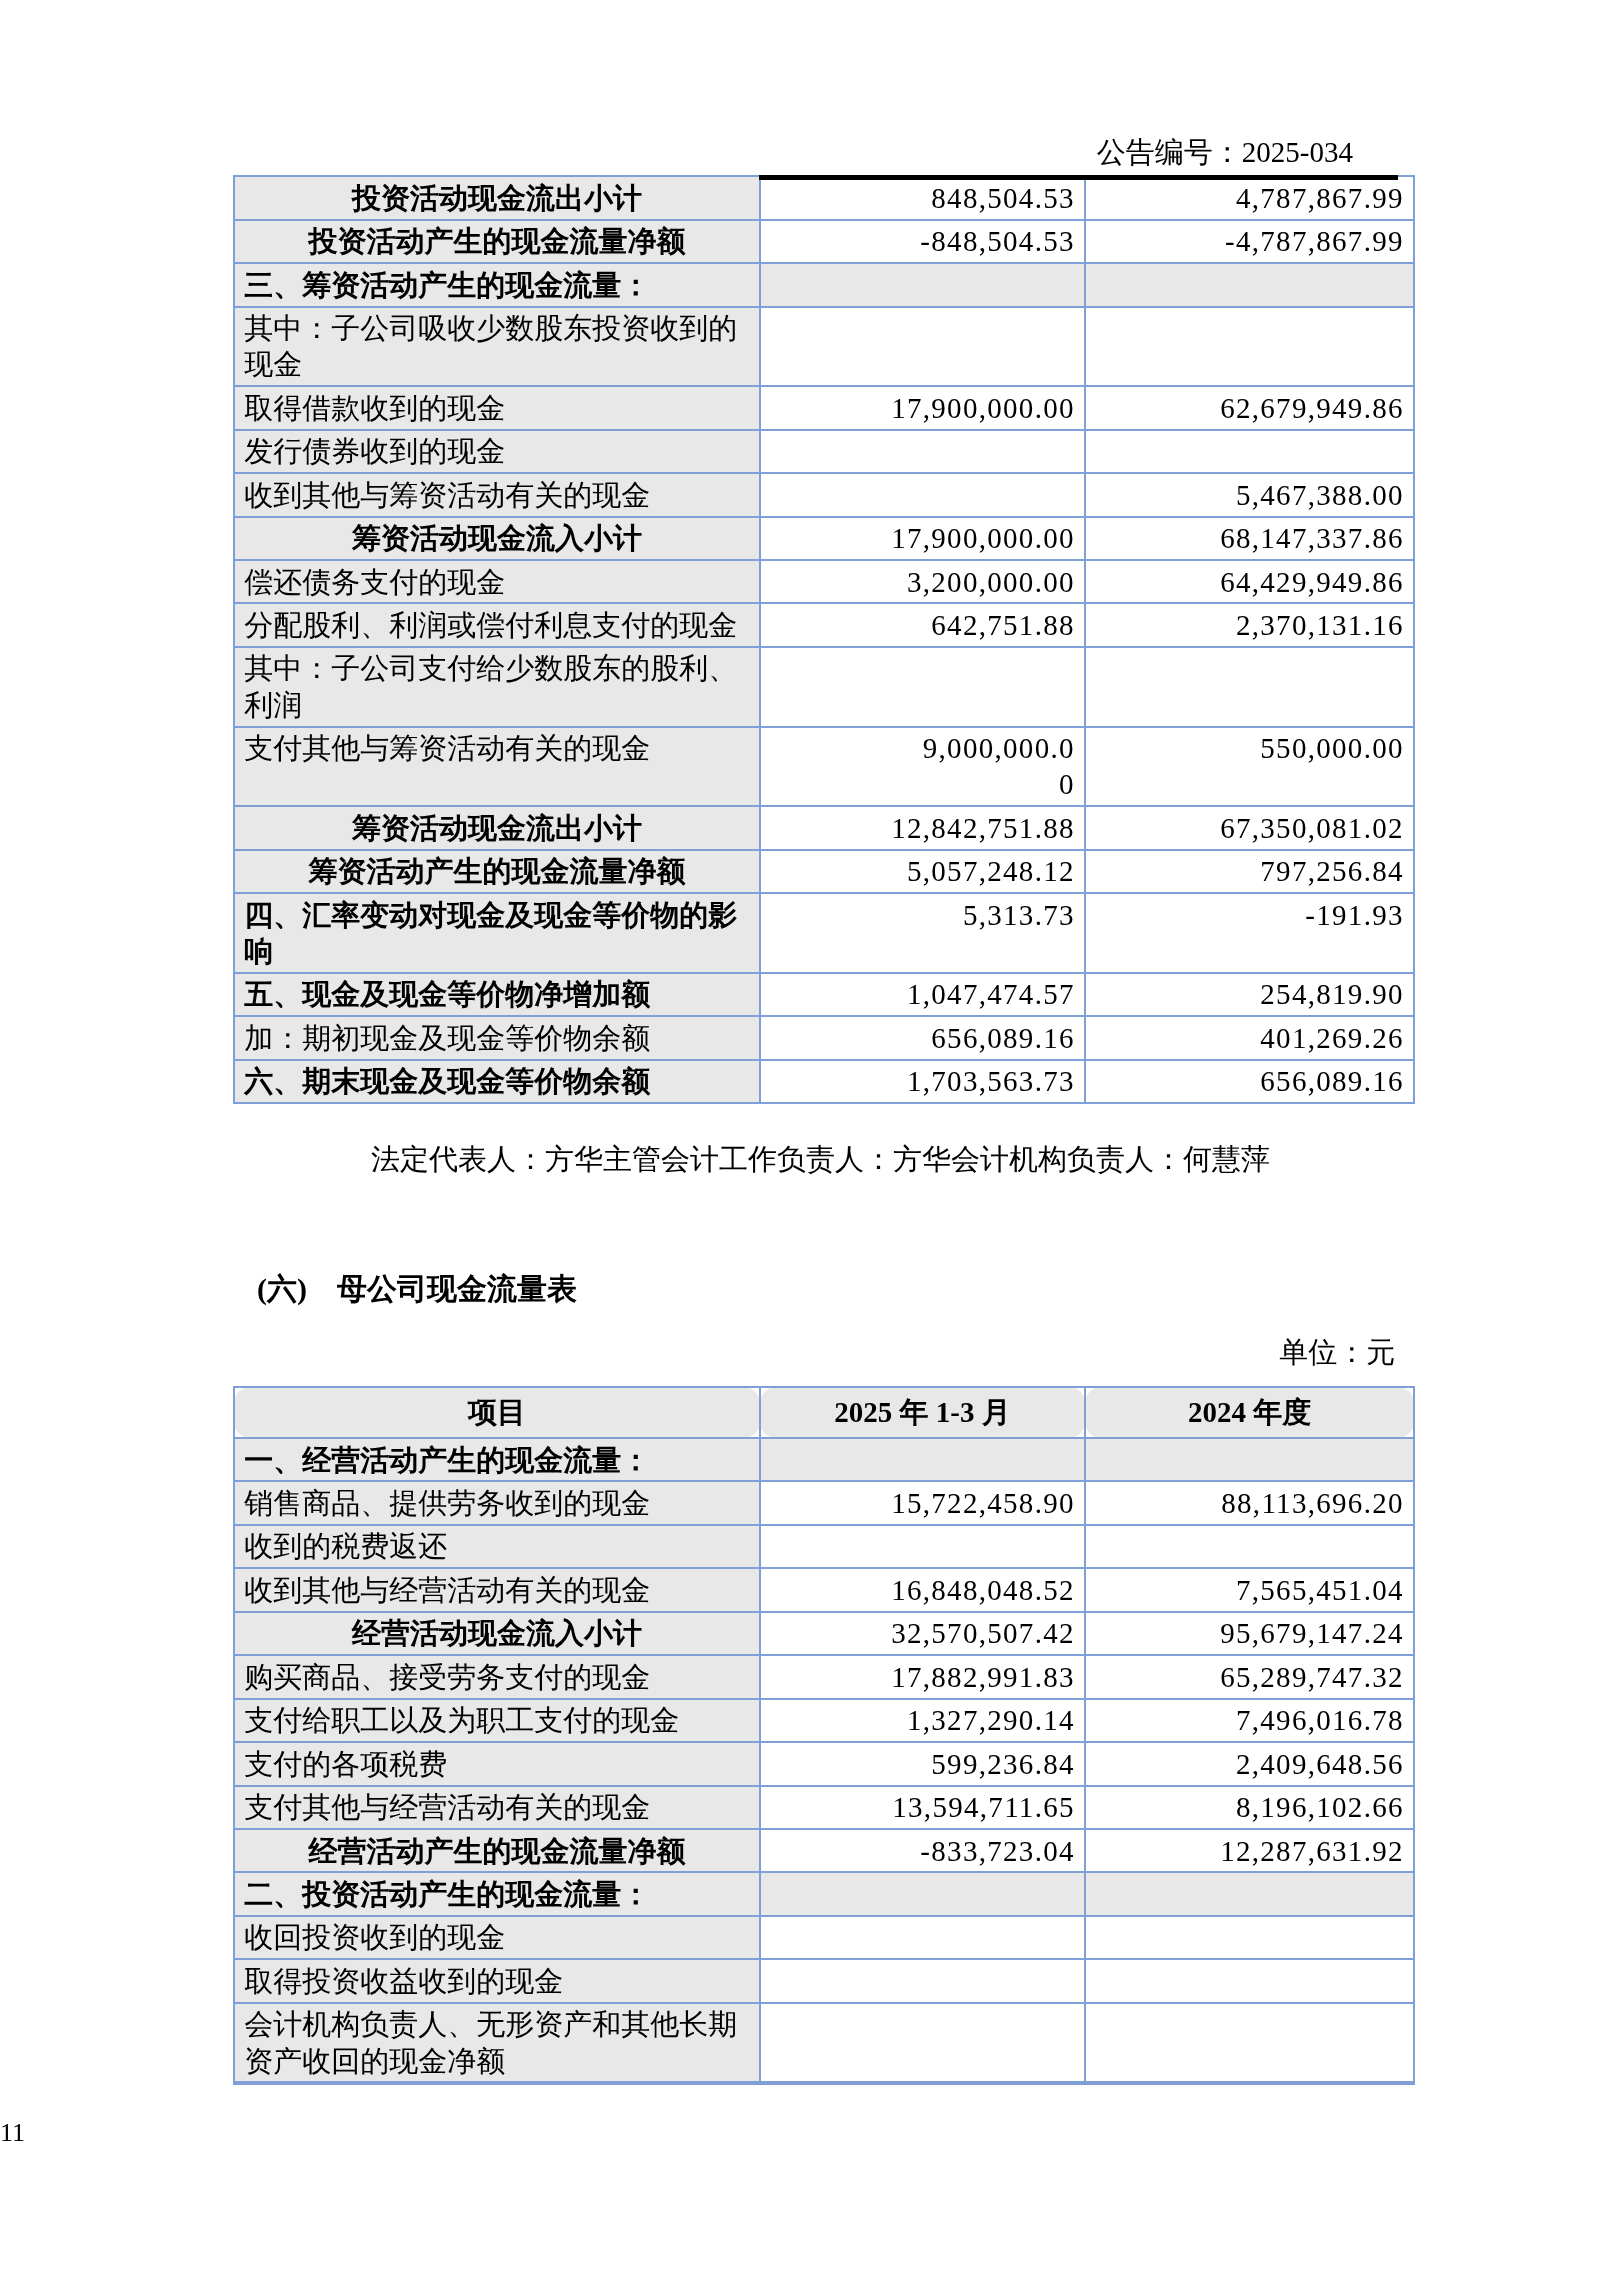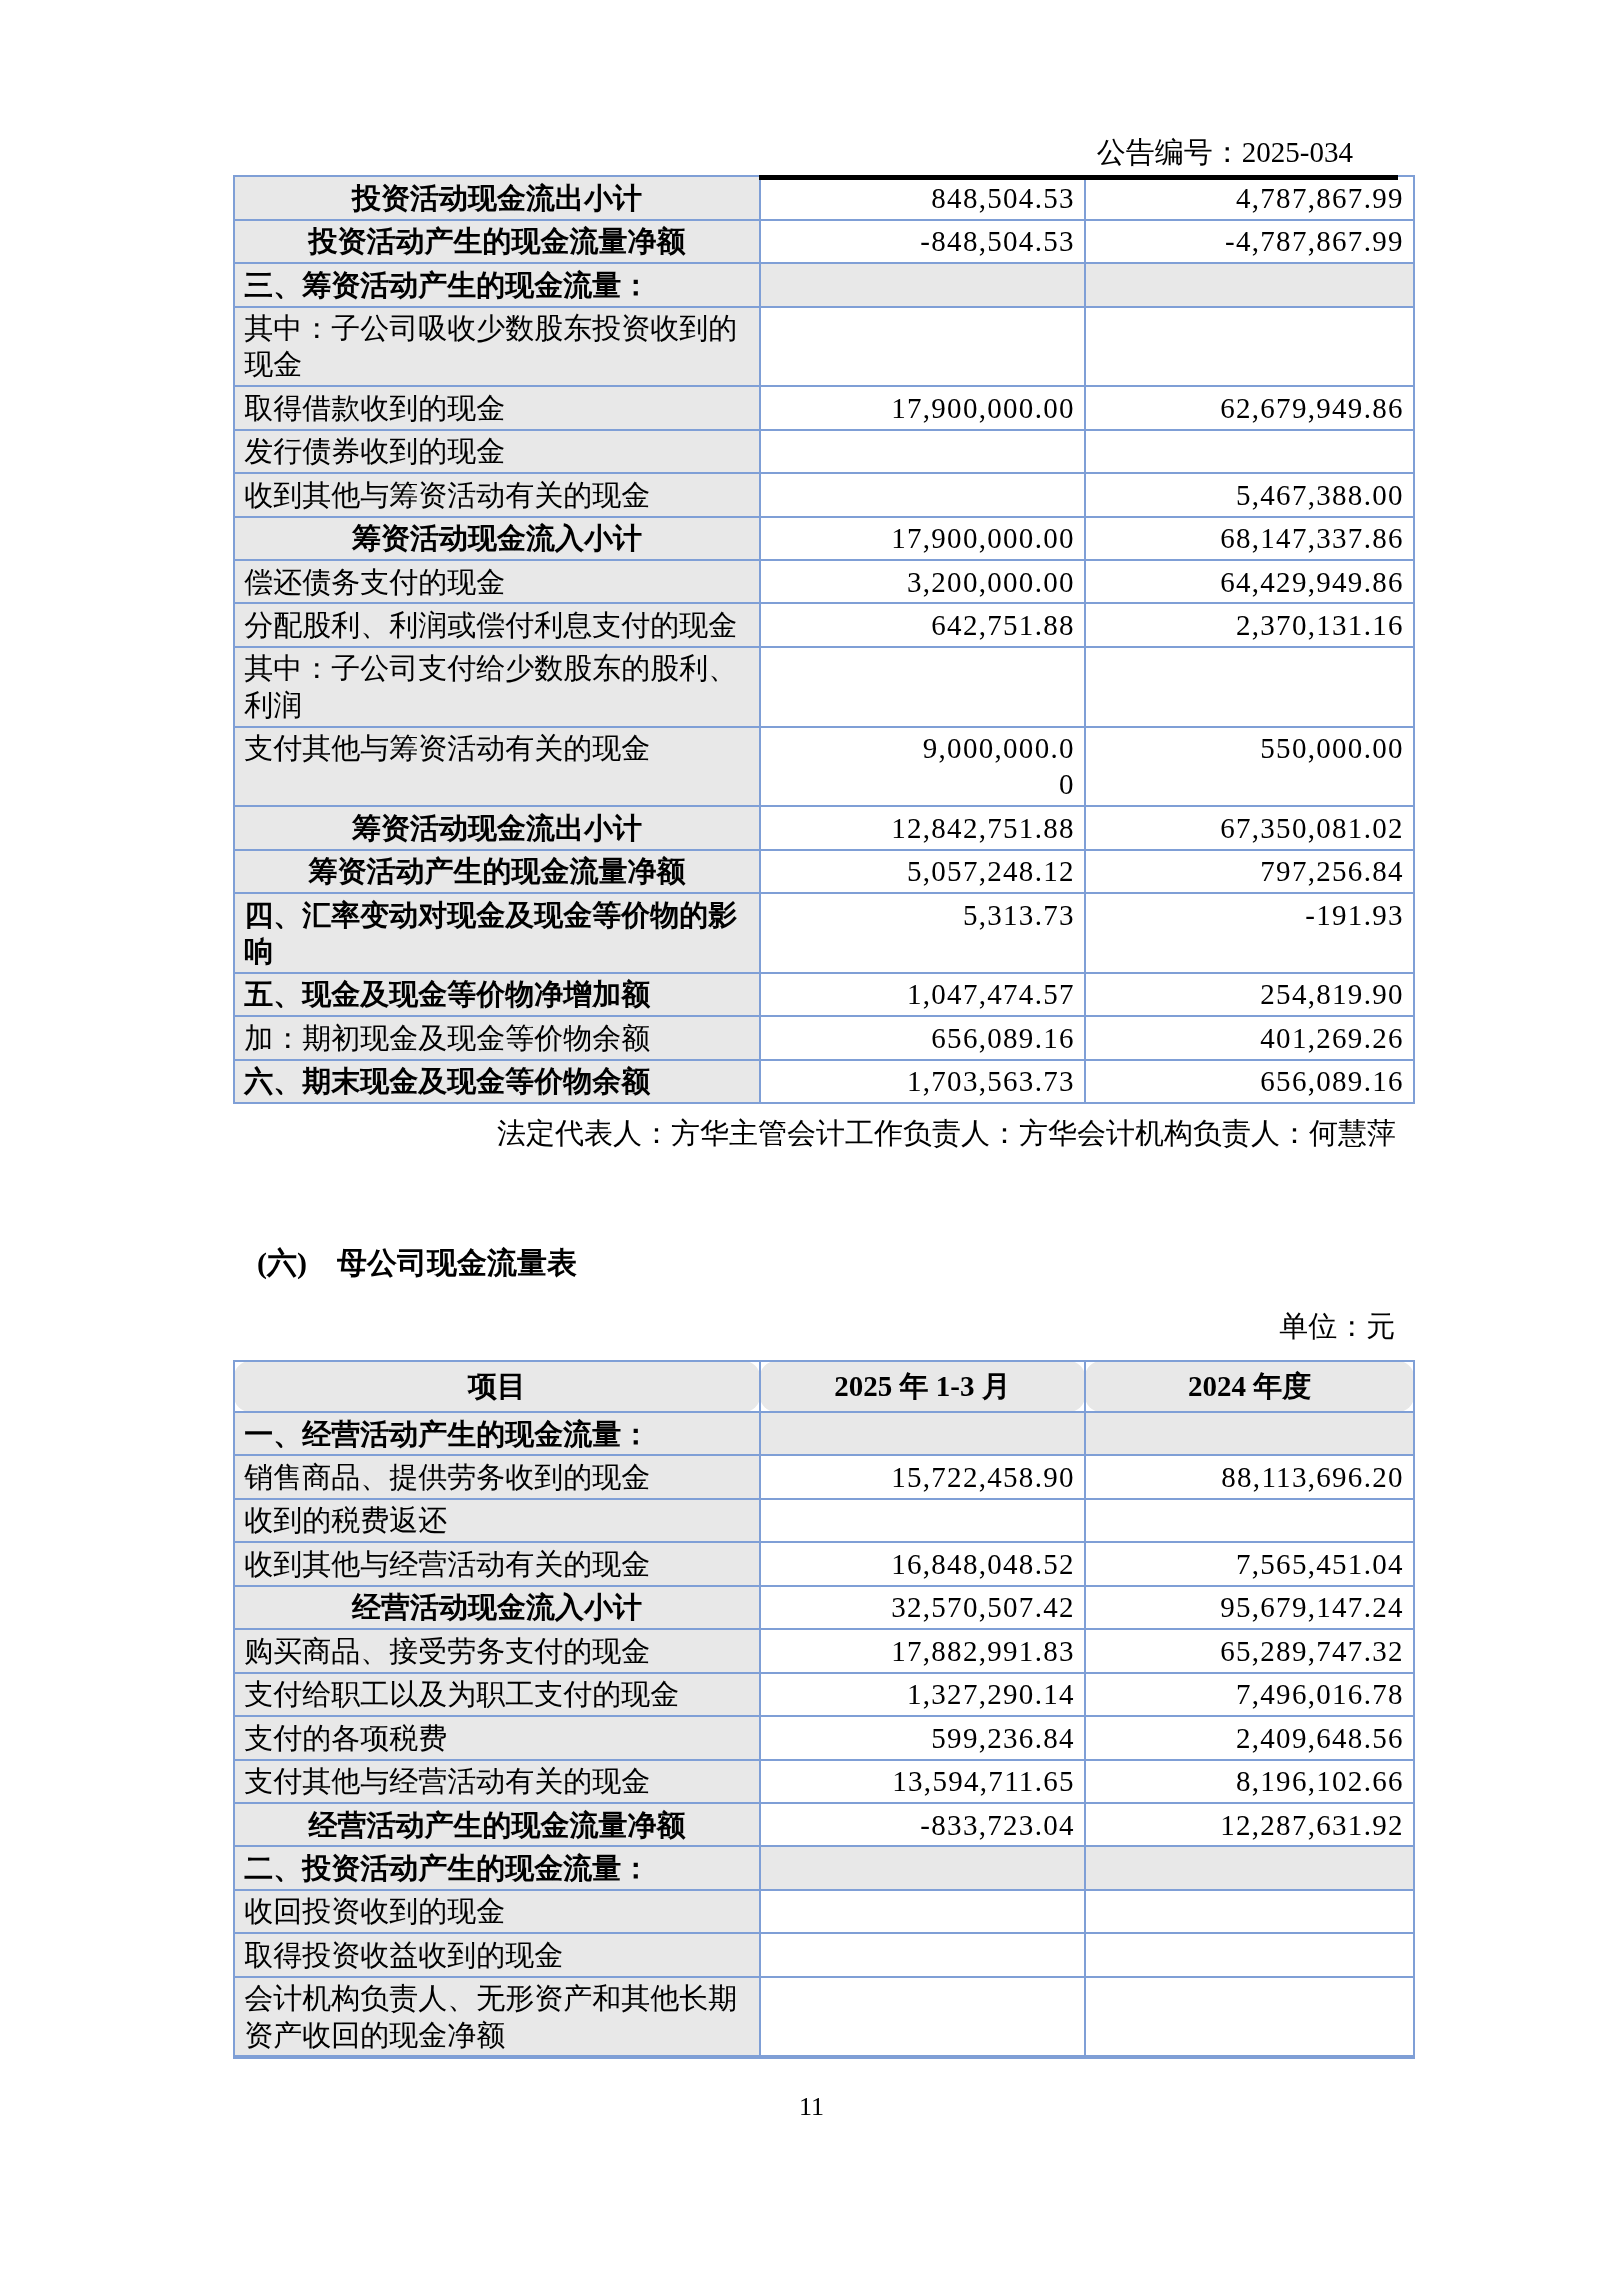--- a/index.html
+++ b/index.html
@@ -44,35 +44,35 @@
   table.fin thead th{
     background:var(--gray);font-weight:bold;text-align:center;padding:6.5px 9.2px;border-radius:16px;
   }
   #table1 tr:last-child td{border-bottom-width:2.6px;}
   #table2 tr.last td{border-bottom-width:4.6px;}
   .black-bar{
     position:absolute;top:-0.7px;left:526px;width:639px;height:5.2px;
     background:#000000;z-index:5;
   }
   .signature-row{
-    display:flex;justify-content:flex-end;
-    margin-top:11px;font-size:29px;line-height:36px;
+    display:flex;justify-content:center;
+    margin-top:37px;font-size:29px;line-height:36px;
     padding:0 17px 0 11.8px;box-sizing:border-box;
   }
   .section-title{
     margin-top:92px;margin-left:257px;
     font-size:30px;font-weight:bold;line-height:39px;
   }
   .unit-line{
     margin-top:26px;font-size:29px;line-height:36px;
     text-align:right;padding-right:17.7px;
   }
   .table2-wrap{margin-top:15.7px;}
   .page-number{
-    margin-top:31px;text-align:center;font-size:26px;line-height:33px;width:1623px;
+    margin-top:31px;text-align:left;font-size:26px;line-height:33px;width:1623px;
   }
 </style>
 </head>
 <body>
 
 <div class="content ann-line">公告编号：2025-034</div>
 
 <div class="content table-wrap">
   <div class="black-bar"></div>
   <table class="fin" id="table1">

